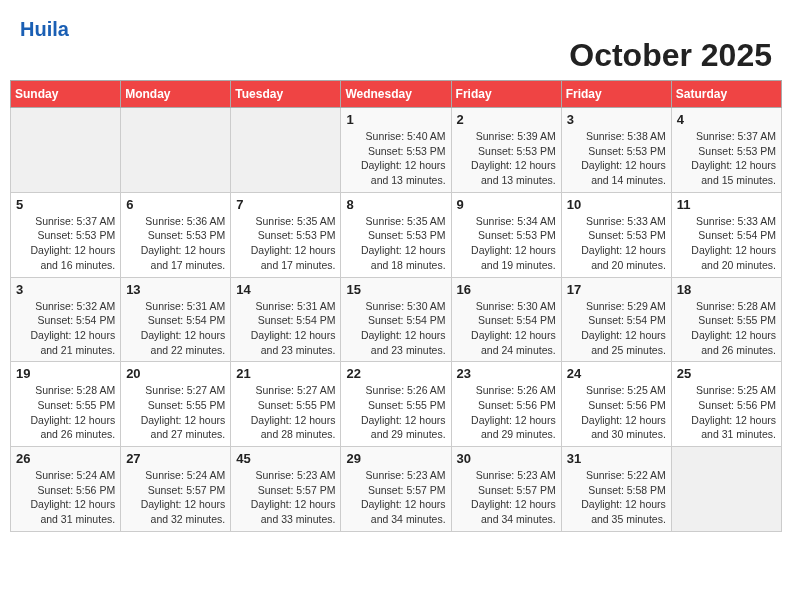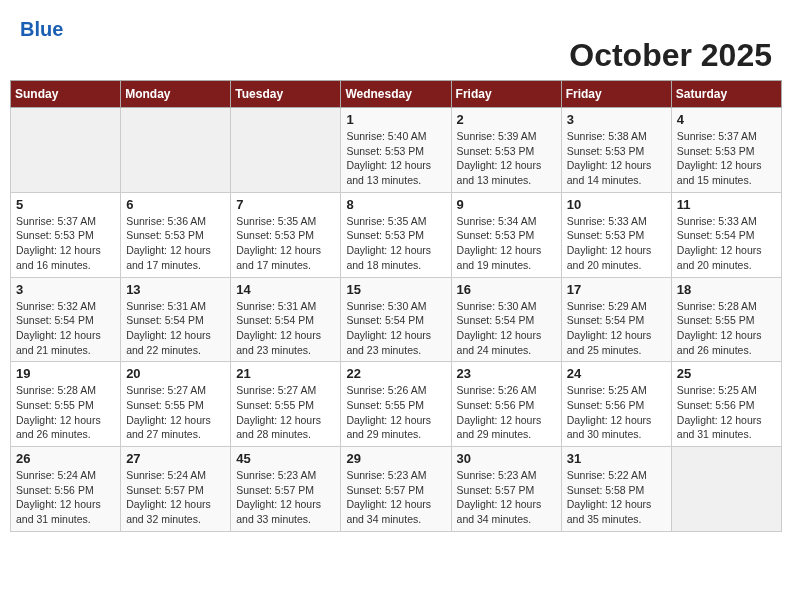--- a/index.html
+++ b/index.html
@@ -46,21 +46,21 @@
     .location-title {
       font-size: 15px;
       color: #444;
     }
     .calendar {
       width: 100%;
       border-collapse: collapse;
       font-size: 11px;
     }
     .calendar thead tr th {
-      background-color: #7f1d1d;
+      background-color: #ef4444;
       color: #fff;
       padding: 6px 4px;
       text-align: left;
       font-size: 12px;
       font-weight: bold;
       border: 1px solid #aaa;
     }
     .calendar tbody tr td {
       border: 1px solid #ccc;
       vertical-align: top;
@@ -79,32 +79,33 @@
       font-weight: bold;
       font-size: 13px;
       color: #222;
       display: block;
       margin-bottom: 2px;
     }
     .day-info {
       color: #333;
       font-size: 10.5px;
       line-height: 1.4;
+      text-align: right;
     }
     .empty-cell {
       background: #f0f0f0 !important;
     }
   </style>
 </head>
 <body>
 
 <div class="header">
   <div class="logo">
     <div>
-      <div style="font-size:20px;font-weight:bold;color:#1a5fb4;margin-top:-2px;">Blue</div>
+      <div style="font-size:20px;font-weight:bold;color:#1a5fb4;margin-top:-2px;">Huila</div>
     </div>
   </div>
   <div class="title-block">
     <div class="month-title">October 2025</div>
   </div>
 </div>
 
 <table class="calendar">
   <thead>
     <tr>

